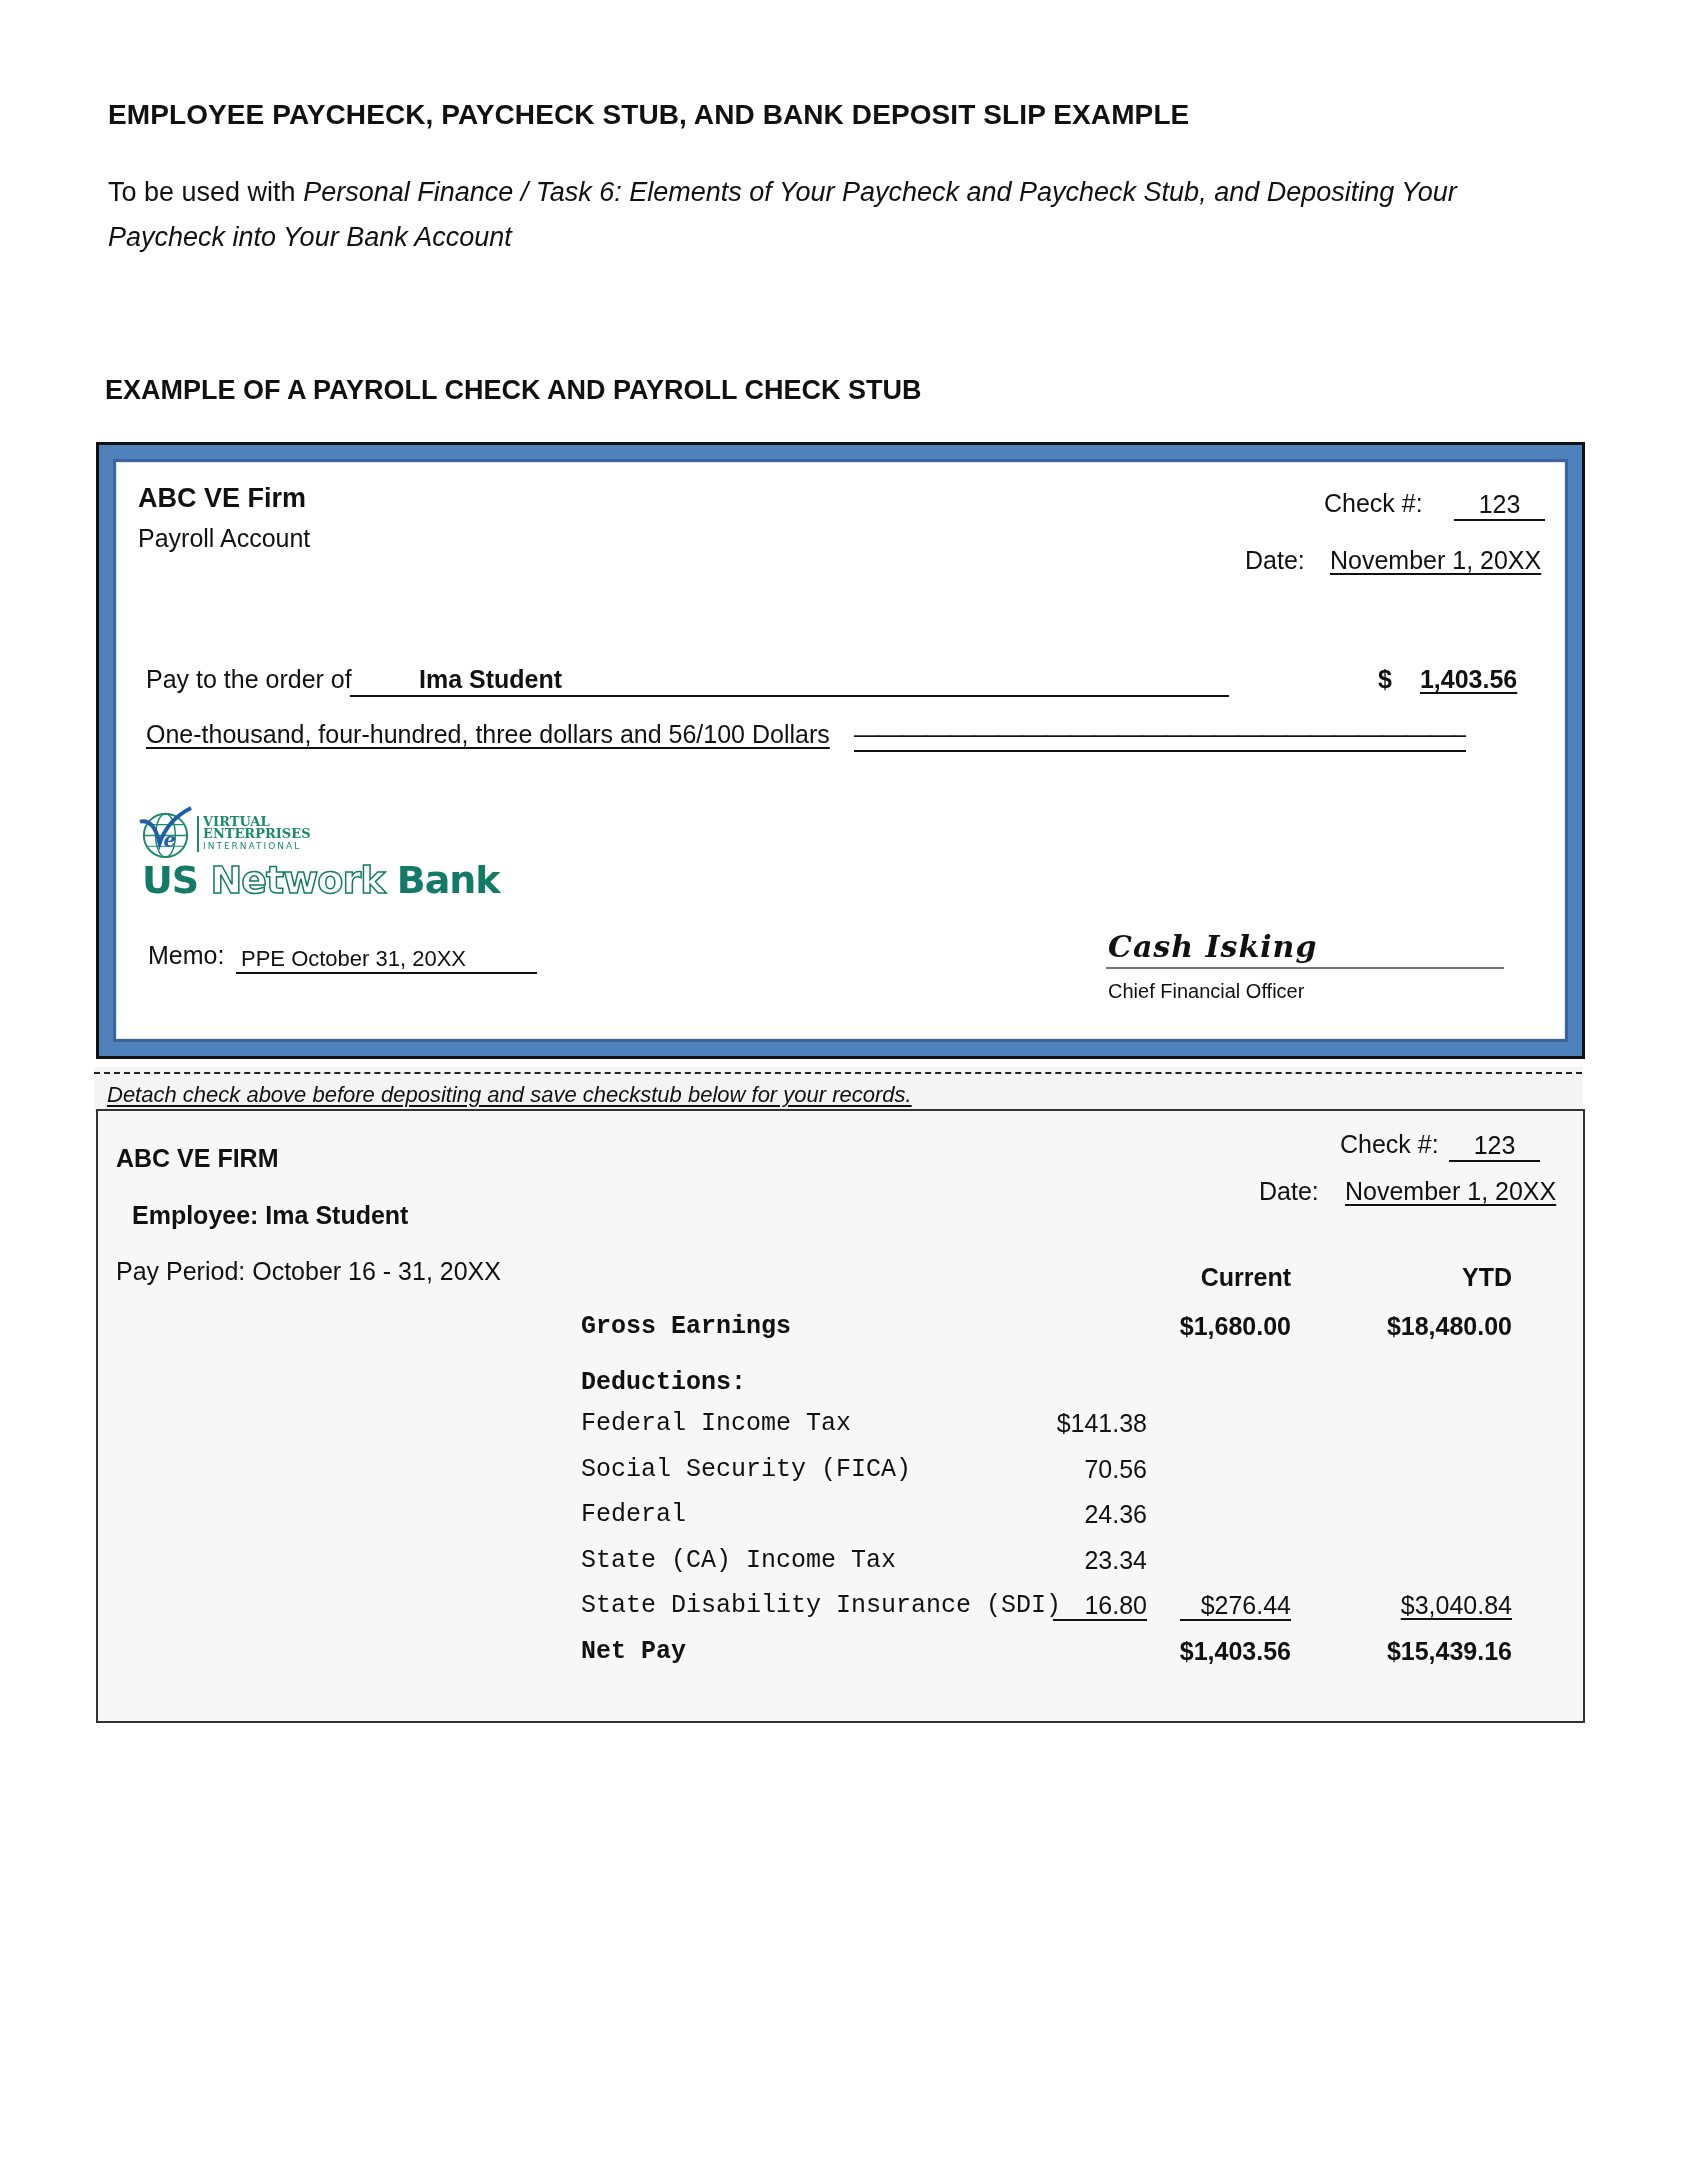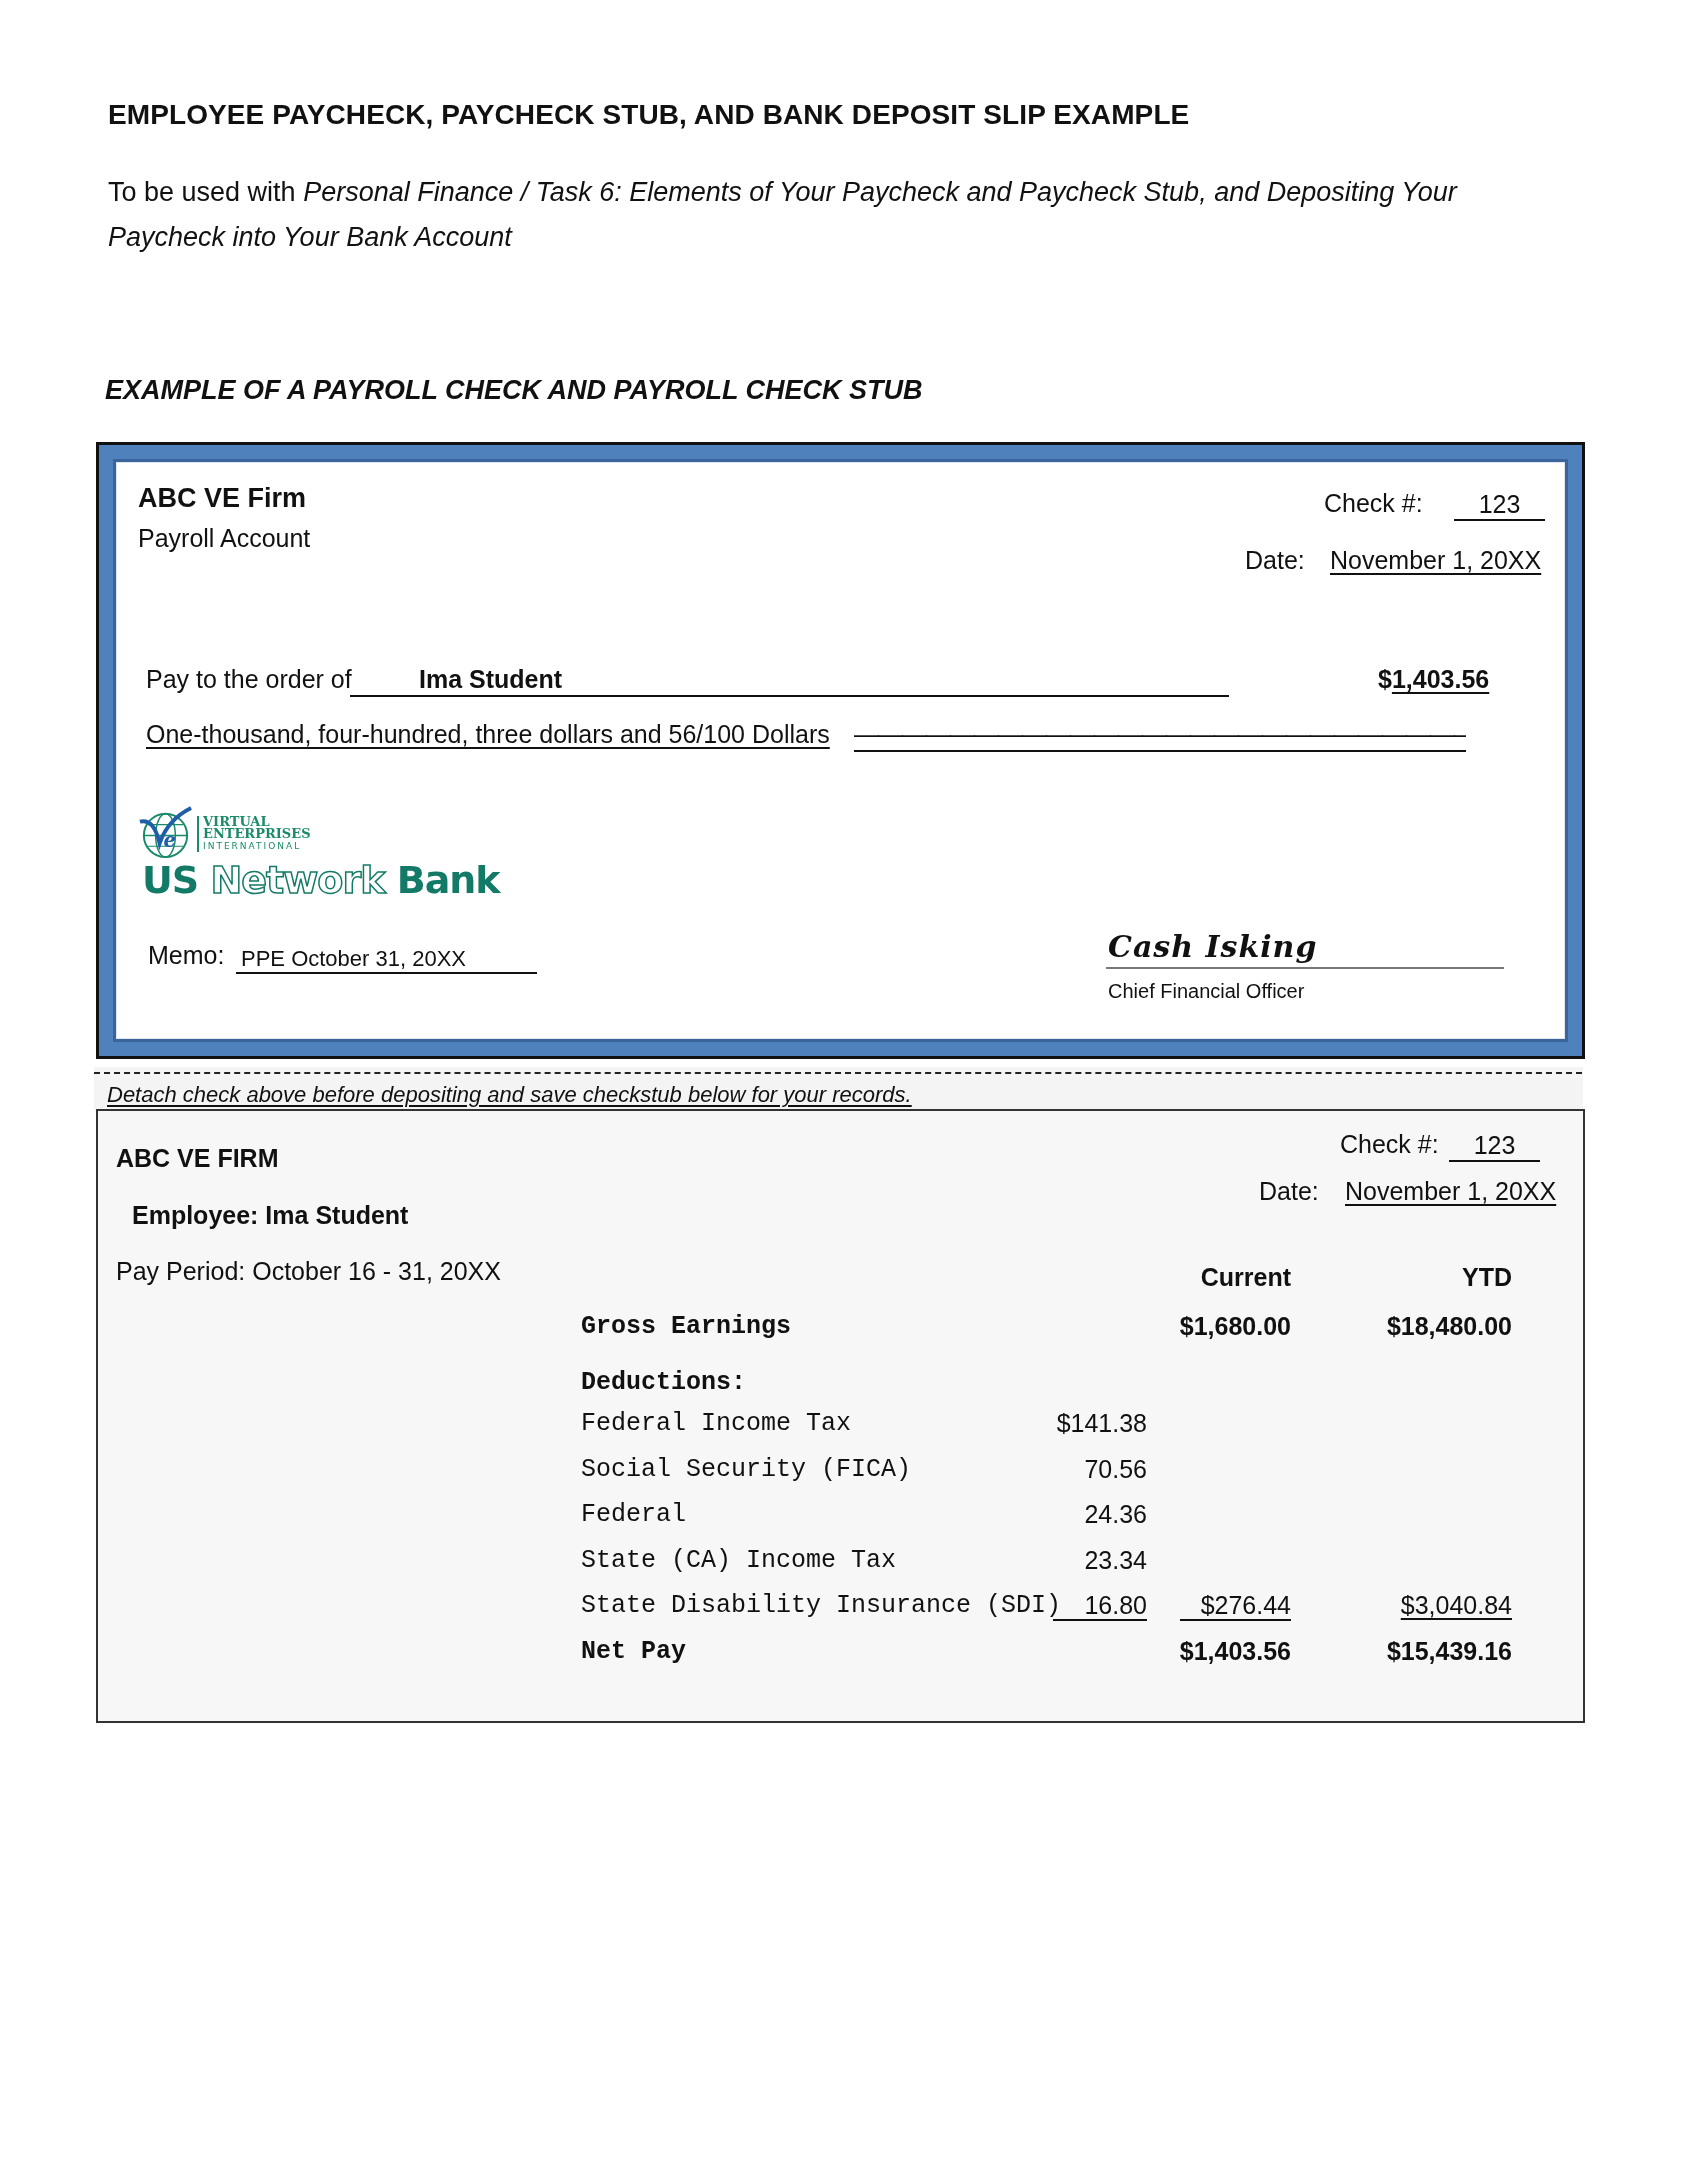--- a/index.html
+++ b/index.html
@@ -6,21 +6,21 @@
   html, body { width: 1683px; height: 2178px; background: #ffffff; overflow: hidden; }
   body { position: relative; font-family: "Liberation Sans", "DejaVu Sans", sans-serif; color: #111; }
   .abs { position: absolute; white-space: nowrap; }
   .b { font-weight: bold; }
   .i { font-style: italic; }
   .u { text-decoration: underline; text-underline-offset: 4px; text-decoration-thickness: 2px; }
 
   
   #doc-title { left: 108px; top: 99px; font-size: 28px; font-weight: bold; letter-spacing: 0.1px; }
   #doc-subtitle { left: 108px; top: 170px; font-size: 27px; line-height: 45px; width: 1406px; white-space: normal; }
-  #section-title { left: 105px; top: 375px; font-size: 27px; font-weight: bold; font-style: italic; }
+  #section-title { left: 105px; top: 375px; font-size: 27px; font-weight: bold; }
 
   
   #check {
     position: absolute; left: 96px; top: 442px; width: 1489px; height: 617px;
     border: 3px solid #111;
     background: #4f81bd;
     padding: 14px 14px 14px 14px;
   }
   #check-inner {
     position: relative; width: 100%; height: 100%;
@@ -34,21 +34,21 @@
   #firm-account { left: 22px; top: 62px; }
   #check-num-label { left: 1208px; top: 27px; }
   #check-num-val { left: 1338px; top: 27px; width: 91px; text-align: center; border-bottom: 2px solid #111; line-height: 30px; }
   #check-date-label { left: 1129px; top: 84px; }
   #check-date-val { left: 1214px; top: 84px; }
 
   #payee-label { left: 30px; top: 203px; }
   #payee-line { left: 234px; top: 203px; width: 879px; height: 32px; border-bottom: 2px solid #111; }
   #payee-name { left: 303px; top: 203px; font-weight: bold; }
   #amount { left: 1262px; top: 203px; font-weight: bold; }
-  #amount-num { text-decoration: underline; text-underline-offset: 4px; text-decoration-thickness: 2px; }
+  #amount-num { text-decoration: underline; text-underline-offset: 4px; text-decoration-thickness: 2px; margin-left: 28px; }
   #amount-words { left: 30px; top: 258px; }
   #amount-words-text { text-decoration: underline; text-underline-offset: 4px; text-decoration-thickness: 2px; }
   #amount-dash { left: 738px; top: 258px; width: 612px; border-bottom: 2px solid #111; height: 32px; overflow: hidden; letter-spacing: -1px; }
 
   
   #bank-logo { left: 20px; top: 342px; width: 337px; height: 99px; }
   #logo-globe { position: absolute; left: 0; top: 0; width: 59px; height: 59px; }
   #logo-ve-text { position: absolute; left: 61px; top: 12px; color: #1a8a6a; font-family: "DejaVu Serif", serif; font-weight: bold; font-size: 13px; line-height: 12px; border-left: 2px solid #1a8a6a; padding-left: 4px; }
   #logo-ve-text .small { font-family: "DejaVu Sans", sans-serif; font-size: 9px; letter-spacing: 2px; font-weight: normal; }
   #logo-bankname { position: absolute; left: 6px; top: 54px; font-family: "DejaVu Sans", sans-serif; font-weight: bold; font-size: 38px; letter-spacing: -1px; color: #127a66; }

